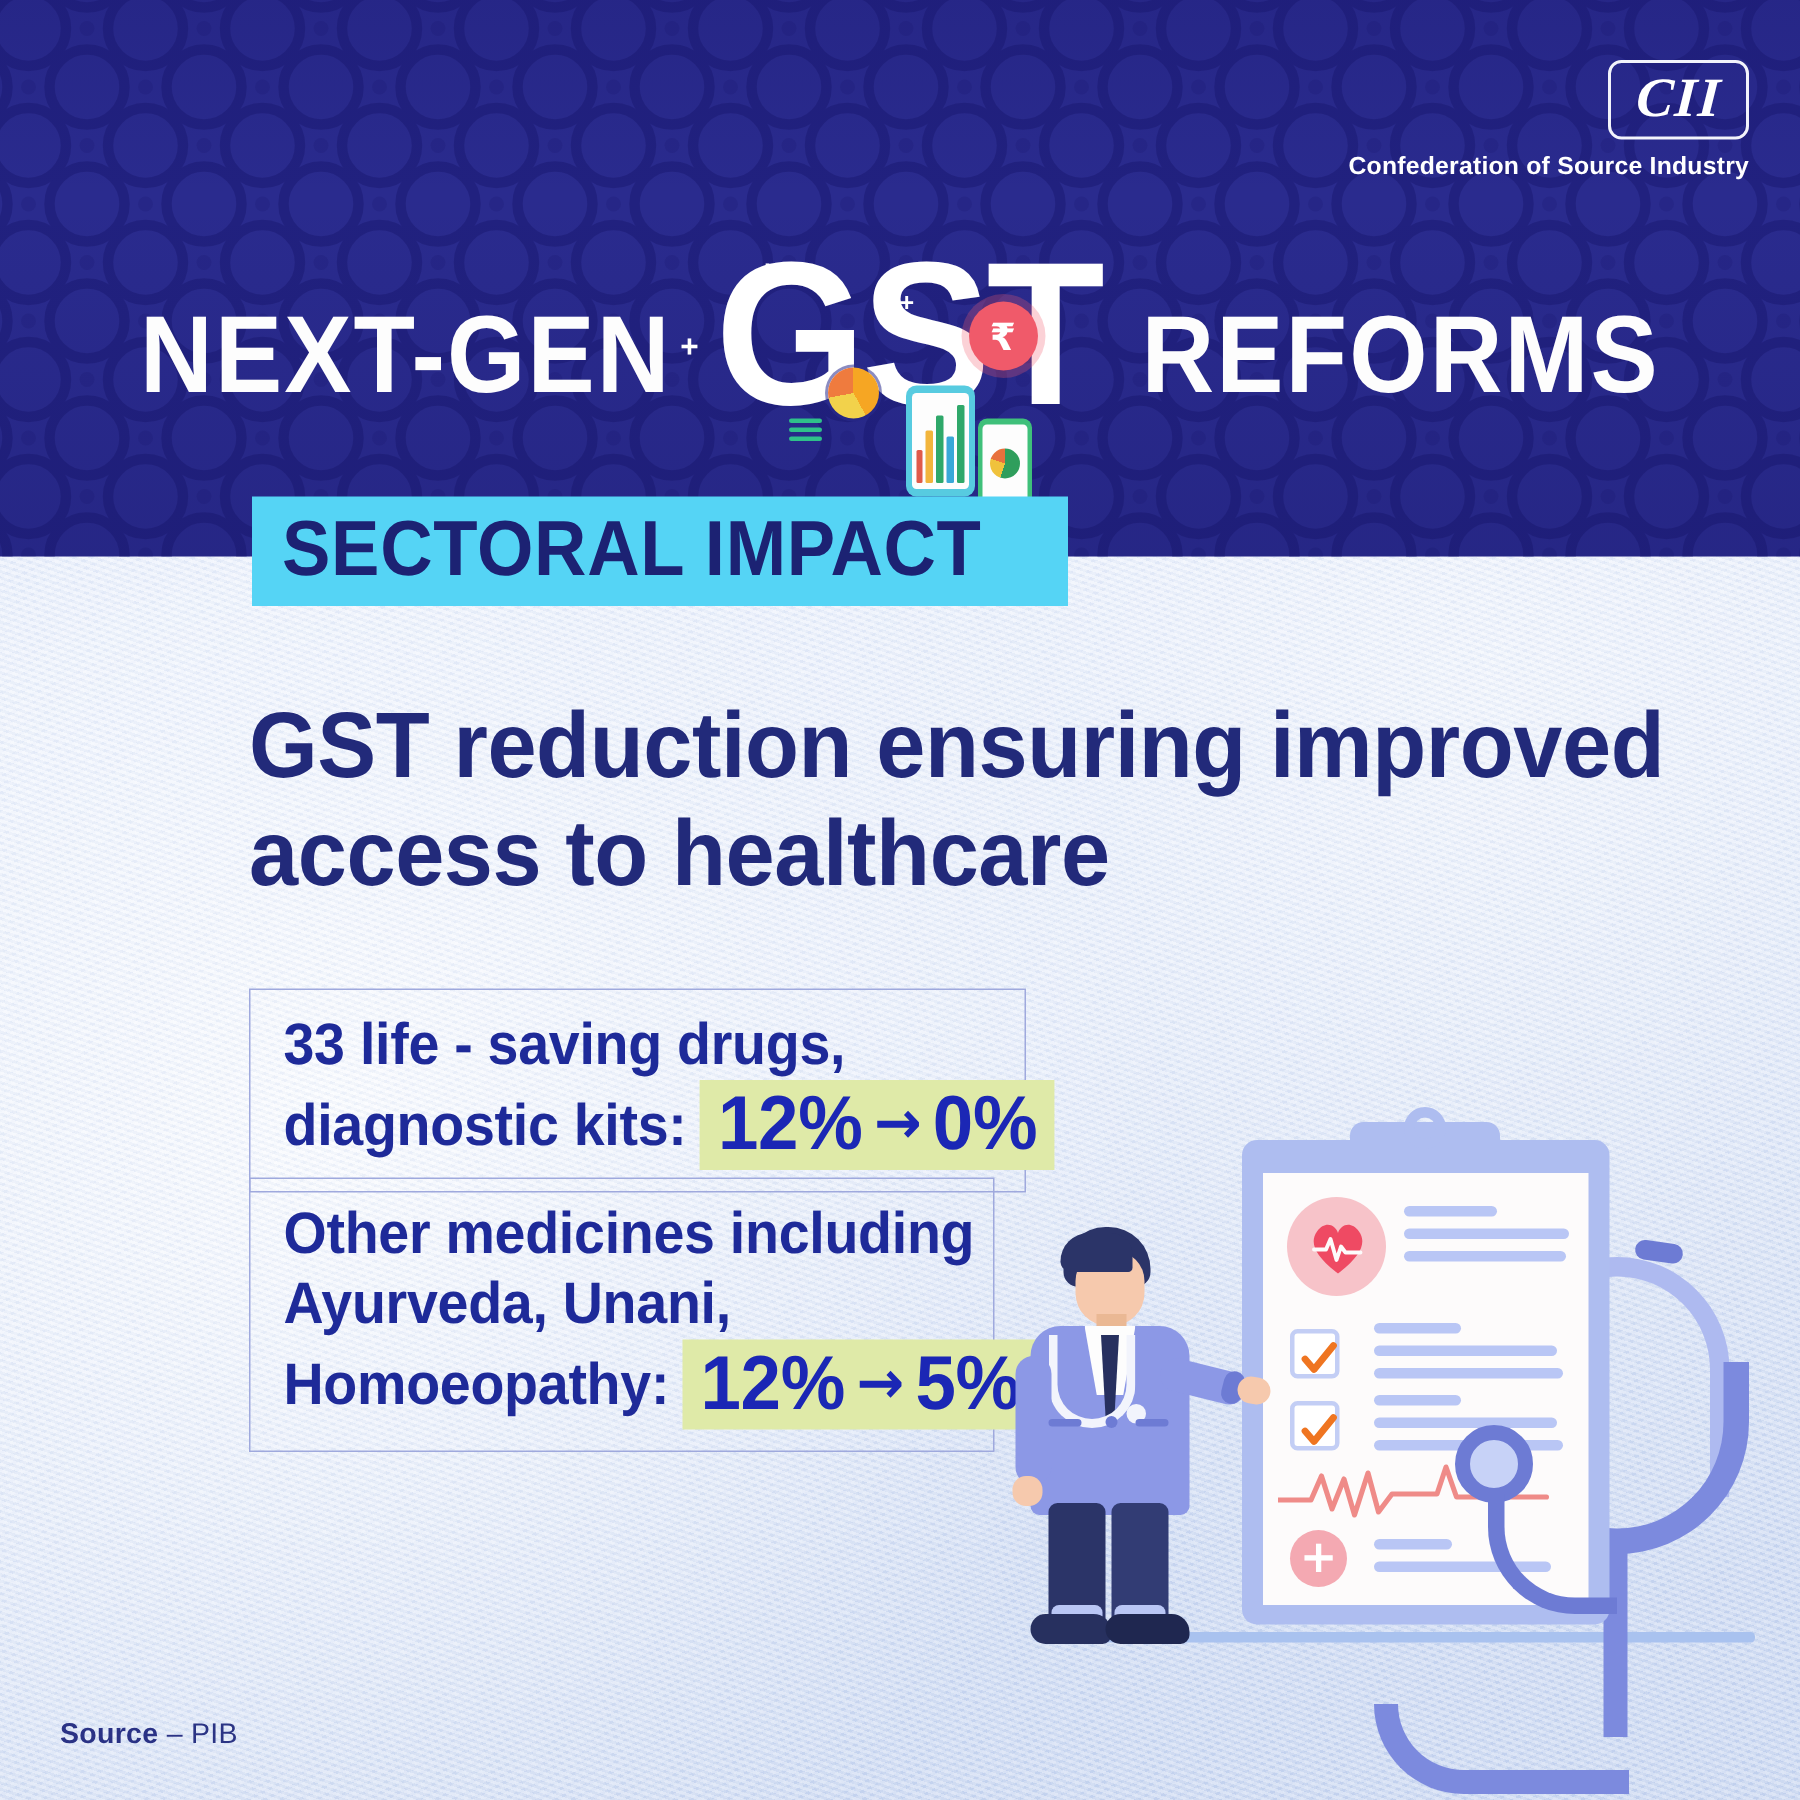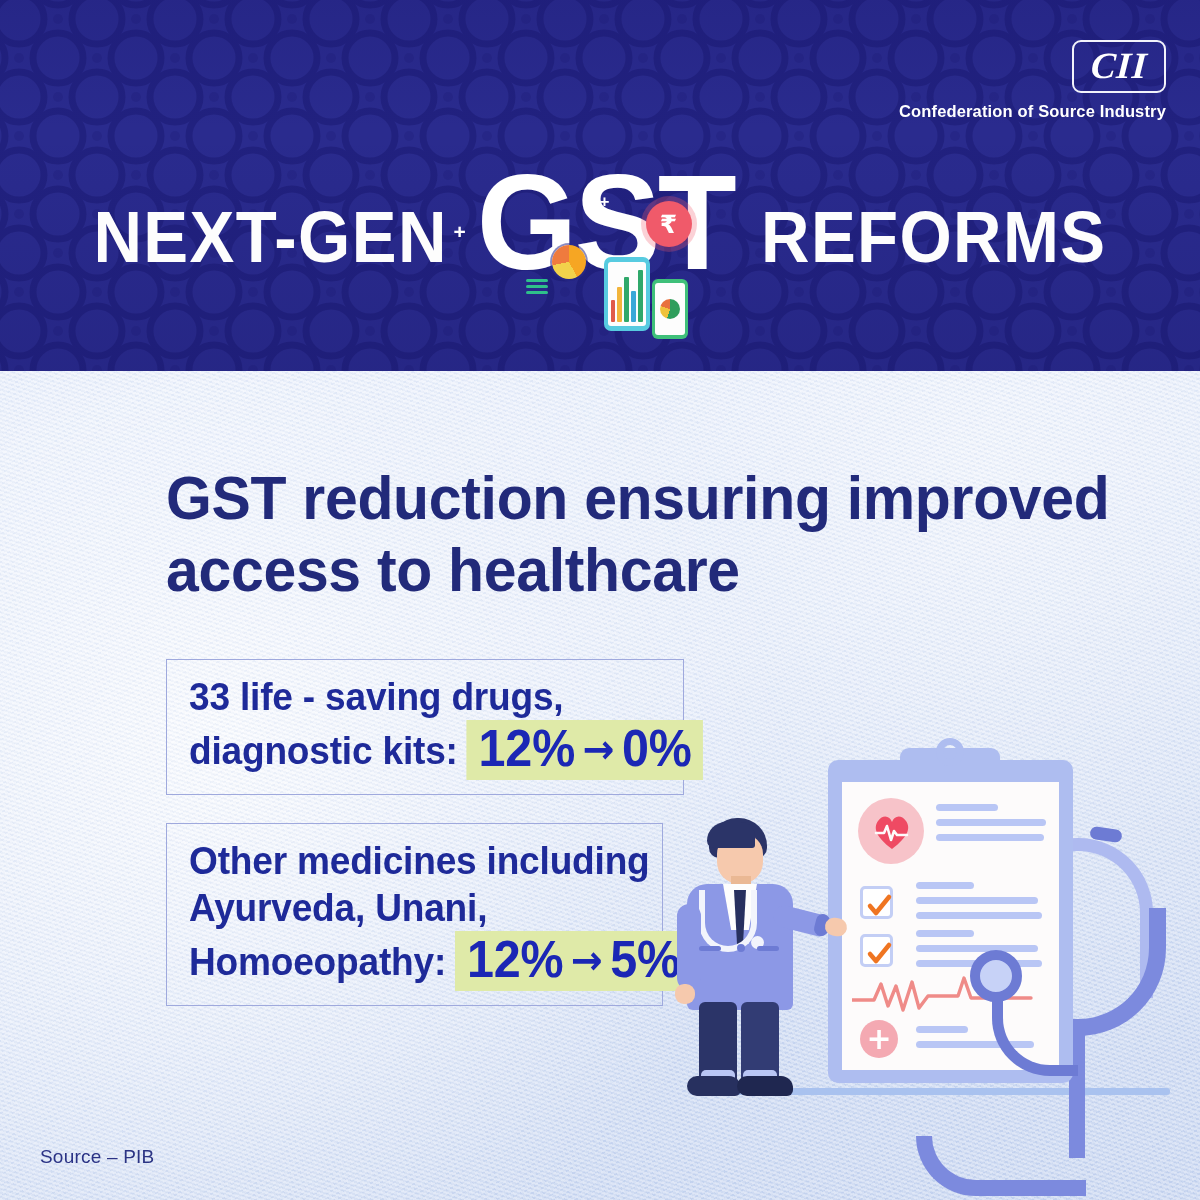--- a/index.html
+++ b/index.html
@@ -133,21 +133,21 @@
     letter-spacing:-.3px;transform:scaleX(.95);transform-origin:left top;
   }
   .headline span{display:block;white-space:nowrap;}
 
   
   .stat-box{
     position:absolute;border:1.5px solid #9fa9dd;box-sizing:border-box;
     padding:13px 16px 14px 22px;
   }
   #stat-box-1{left:166px;top:659px;width:518px;}
-  #stat-box-2{left:166px;top:823px;width:497px;}
+  #stat-box-2{left:166px;top:785px;width:497px;}
   .stat-line{
     font-family:"Liberation Sans Narrow","Liberation Sans", sans-serif;
     font-weight:700;color:#1e2a99;font-size:39px;line-height:47px;
     letter-spacing:-.2px;transform:scaleX(.95);transform-origin:left center;
     white-space:nowrap;
   }
   .stat-line.with-rate{display:flex;align-items:center;gap:0;}
   .rate-hl{
     background:#dfeaa8;color:#1b27b5;
     font-size:51px;line-height:56px;font-weight:700;
@@ -264,21 +264,21 @@
   .d-shoeL{position:absolute;left:10px;top:258px;width:54px;height:20px;background:#27305f;border-radius:10px 12px 6px 10px;}
   .d-shoeR{position:absolute;left:60px;top:258px;width:56px;height:20px;background:#1f2750;border-radius:10px 12px 6px 10px;}
   .d-sockL{position:absolute;left:24px;top:252px;width:34px;height:12px;background:#b9c6f5;border-radius:5px;}
   .d-sockR{position:absolute;left:66px;top:252px;width:34px;height:12px;background:#b9c6f5;border-radius:5px;}
 
   
   .source{
     position:absolute;left:40px;top:1146px;
     font-size:19px;color:#2a3285;letter-spacing:.2px;
   }
-  .source b{font-weight:400;}
+  .source b{font-weight:700;}
   .source .src-val{font-weight:400;color:#2b3484;}
 </style>
 </head>
 <body>
 
 <div class="poster">
 
   <div class="bg-paper"></div>
   <div class="bg-noise"></div>
 
@@ -346,20 +346,23 @@
           <i class="donut"></i>
         </span>
       </span>
 
       <span class="deco rupee-badge" style="left:176px;top:20px;">₹</span>
     </span>
 
     <span class="t-word">REFORMS</span>
   </div>
 
+  <div class="banner">
+    <span class="banner-text">SECTORAL IMPACT</span>
+  </div>
 
   <div class="headline">
     <span>GST reduction ensuring improved</span>
     <span>access to healthcare</span>
   </div>
 
   <div class="stat-box" id="stat-box-1">
     <div class="stat-line">33 life - saving drugs,</div>
     <div class="stat-line with-rate">
       <span>diagnostic kits:</span>

